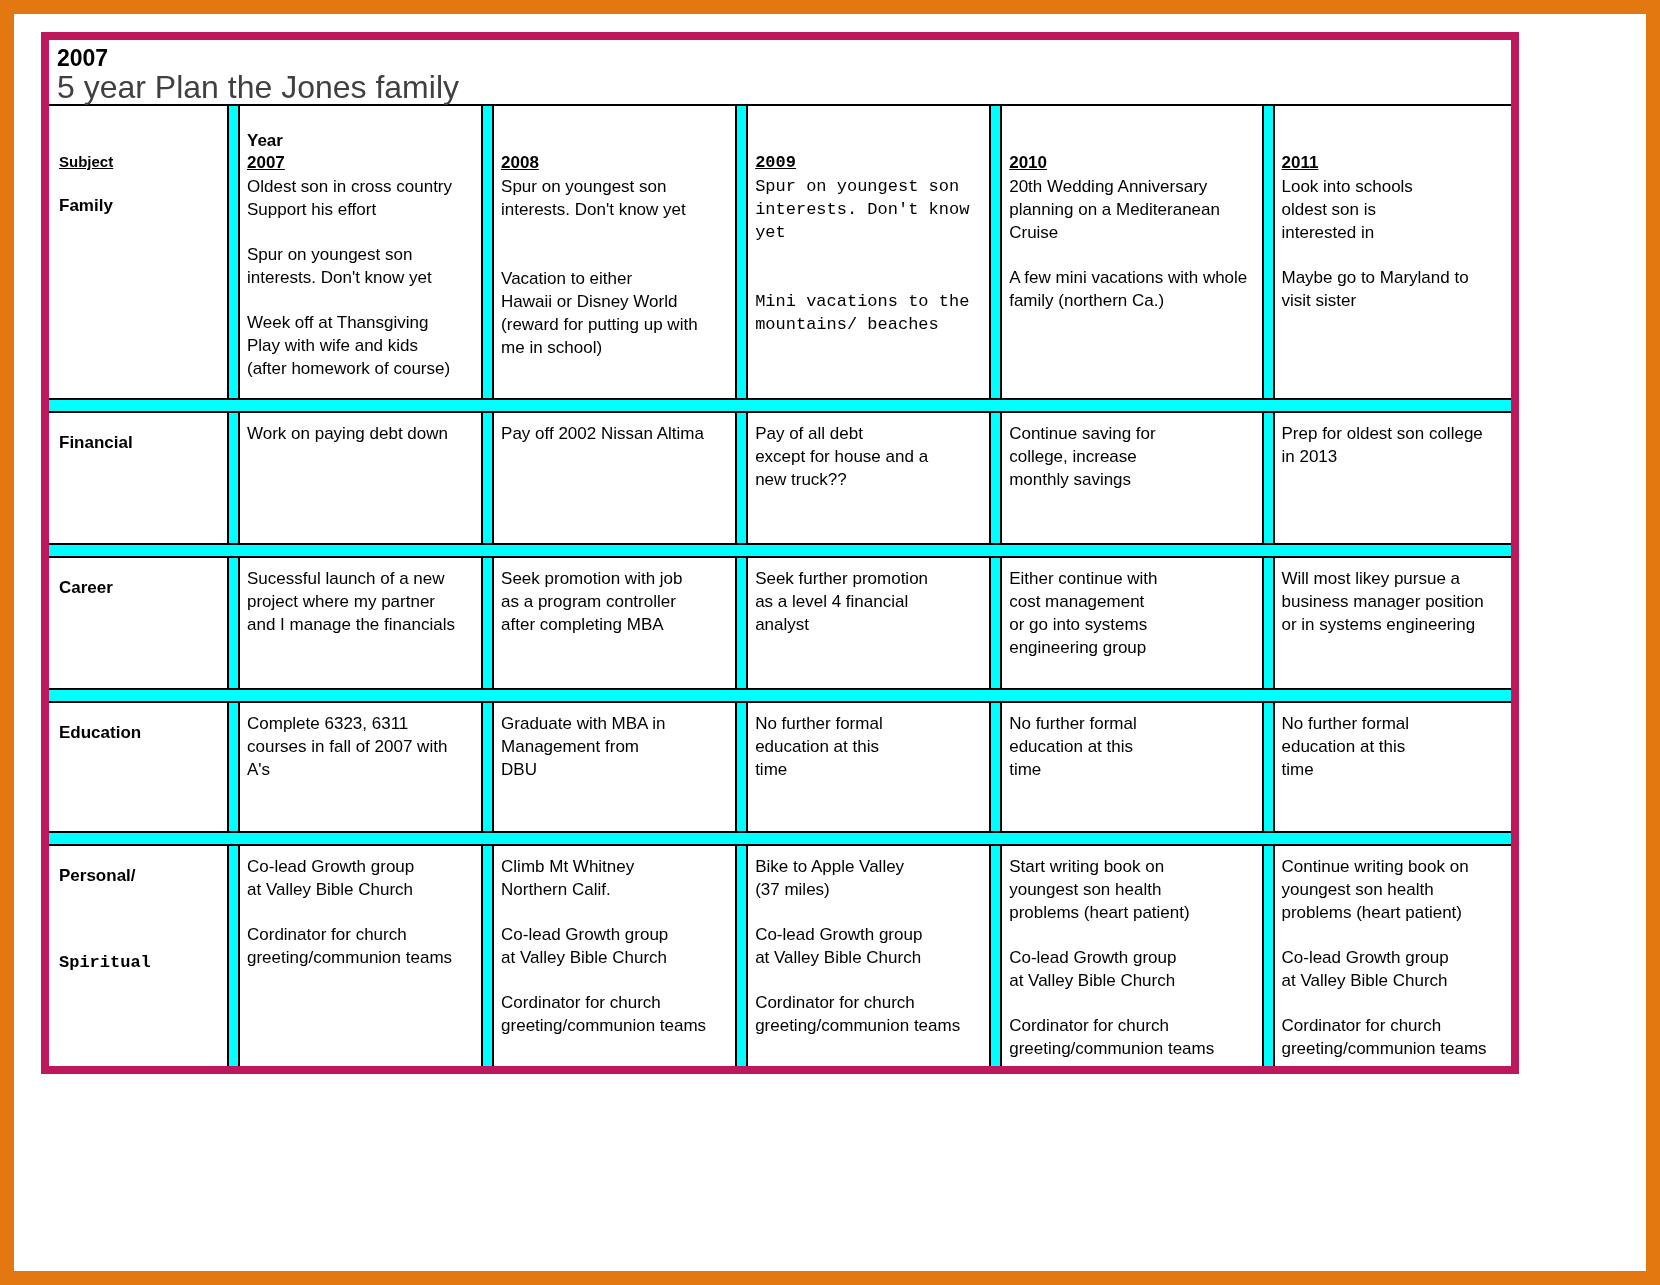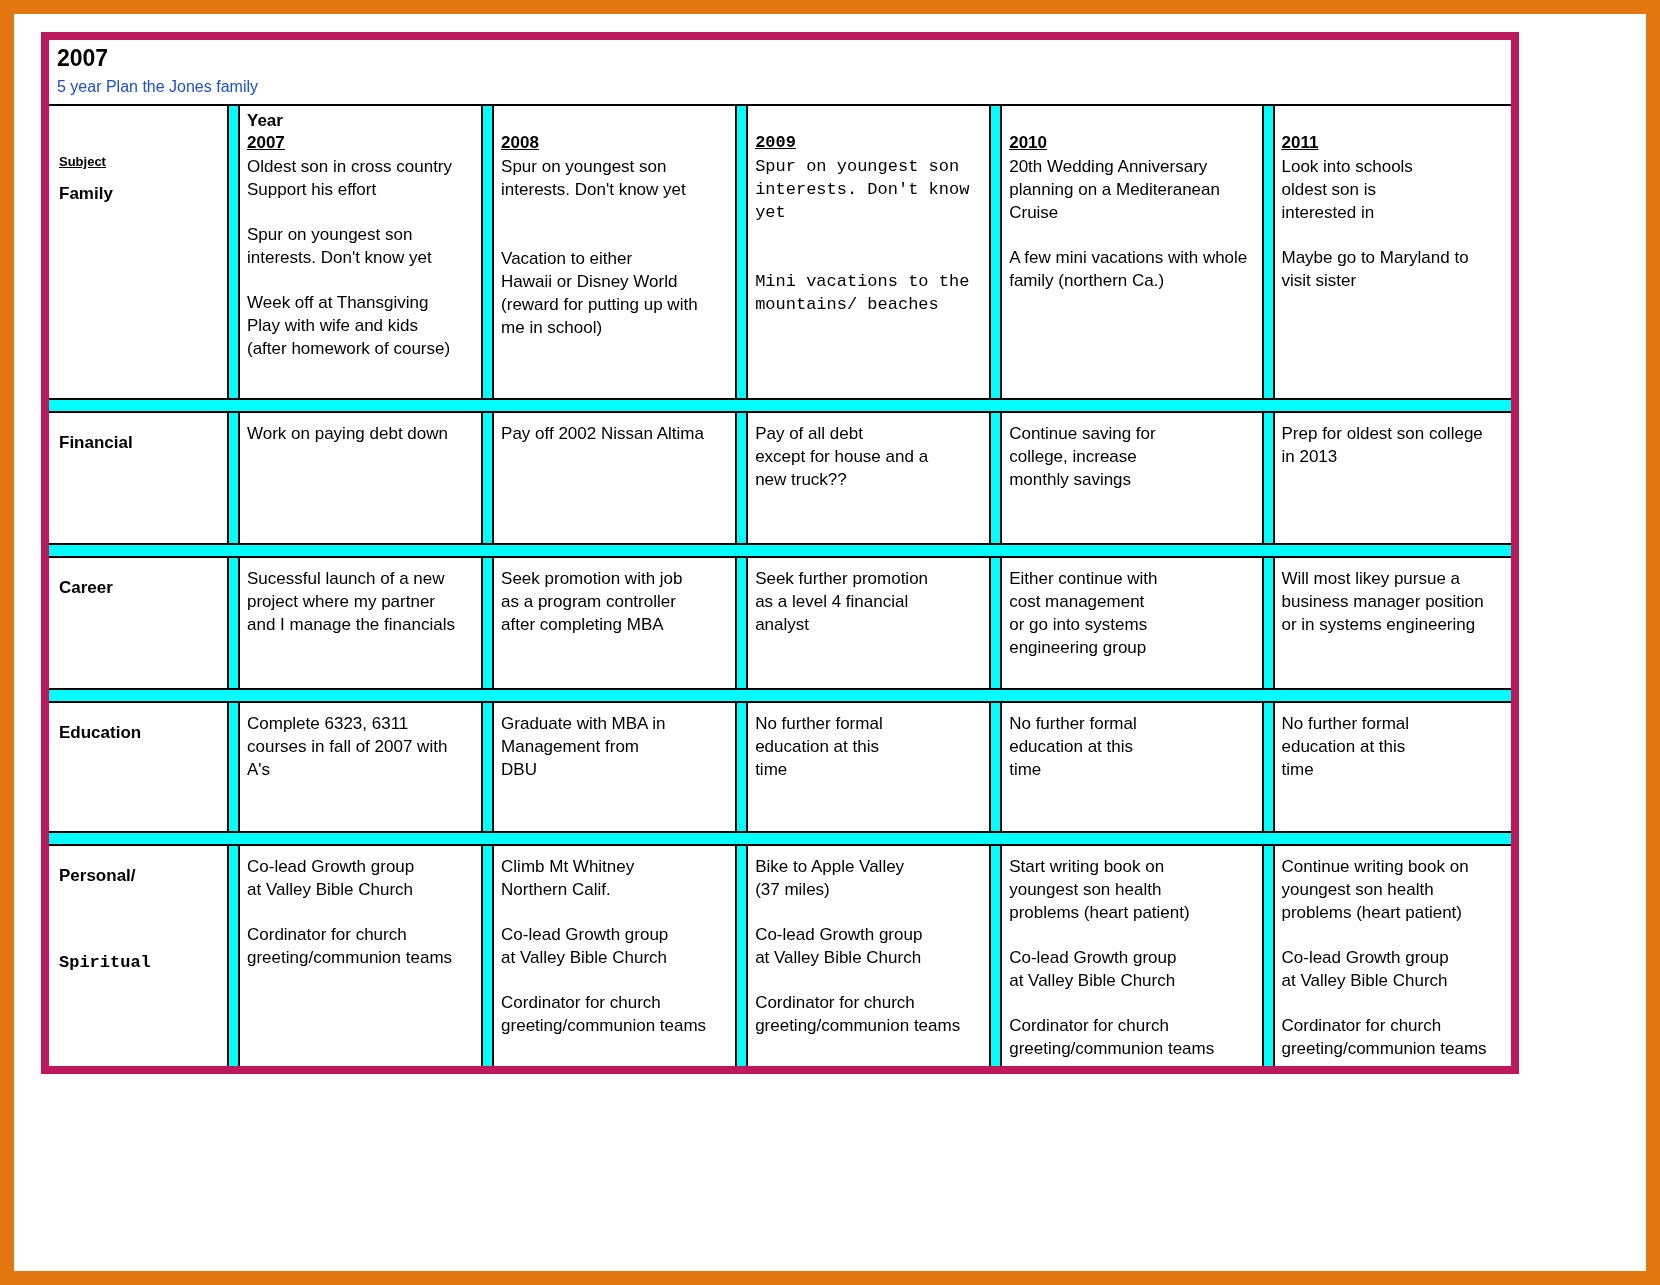--- a/index.html
+++ b/index.html
@@ -52,23 +52,23 @@
     padding: 4px 0 2px 8px;
     background: #fff;
   }
   .title-year {
     font-size: 23px;
     font-weight: bold;
     line-height: 28px;
     color: #000;
   }
   .title-sub {
-    font-size: 16px;
+    font-size: 32px;
     line-height: 30px;
-    color: #1d4ed8;
+    color: #404040;
     white-space: nowrap;
   }
 
   
   .grid {
     display: block;
     width: 100%;
   }
   .row {
     display: flex;
@@ -113,44 +113,44 @@
   }
   .year-cell {
     flex: 1 1 0;
     min-width: 0;
   }
   
   .year-cell.c4 { flex: 1.08 1 0; }
   .year-cell.c5 { flex: 0.98 1 0; }
 
   
-  .head-row .cell { padding-top: 4px; }
+  .head-row .cell { padding-top: 24px; }
   .head-row .subject-cell {
     padding-top: 44px;
   }
   .hdr-year-word {
     font-weight: bold;
     font-size: 17px;
     line-height: 21px;
     display: block;
   }
   .hdr-year-num {
     font-weight: bold;
     font-size: 17px;
     line-height: 24px;
     text-decoration: underline;
     display: block;
   }
   .hdr-spacer { height: 21px; }
   .subject-label-underlined {
     text-decoration: underline;
     font-weight: bold;
-    font-size: 13px;
+    font-size: 15px;
     display: block;
-    margin-bottom: 9px;
+    margin-bottom: 21px;
   }
   .subject-label {
     font-weight: bold;
     font-size: 17px;
     display: block;
   }
   .subject-label.second { margin-top: 64px; font-family: Liberation Mono, monospace; }
 
   
   .para { margin: 0 0 22px 0; white-space: pre-line; }

